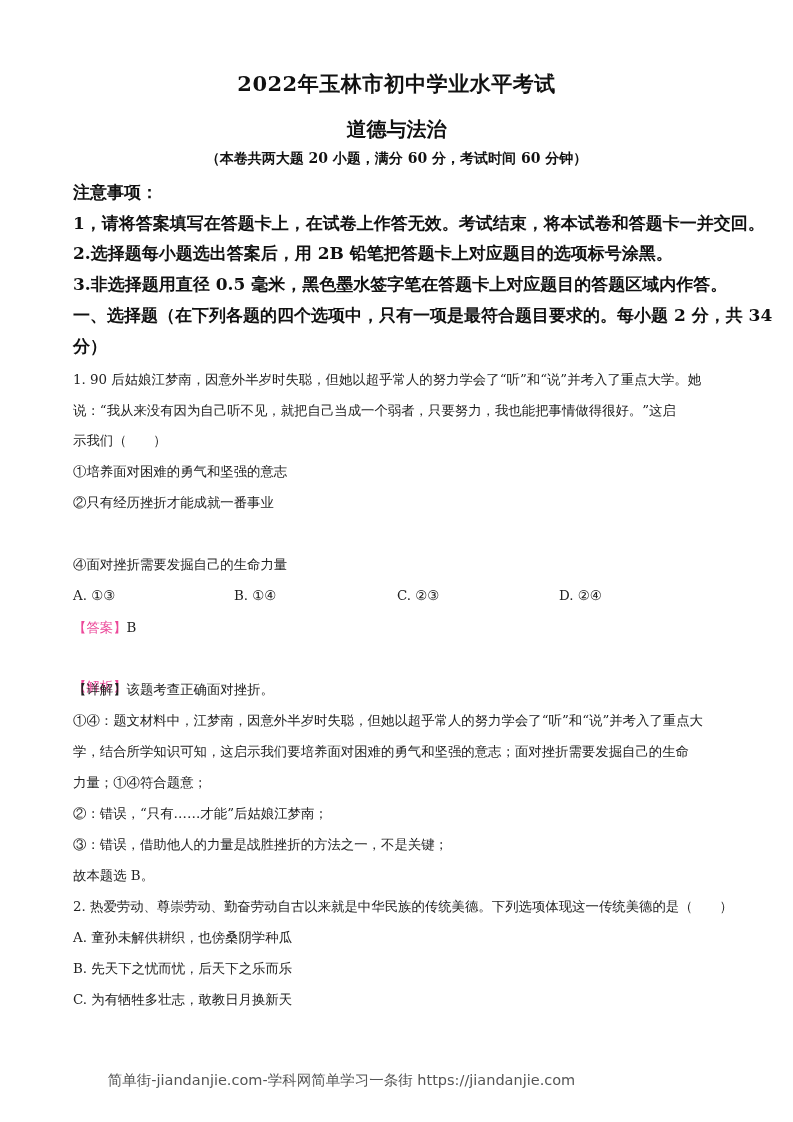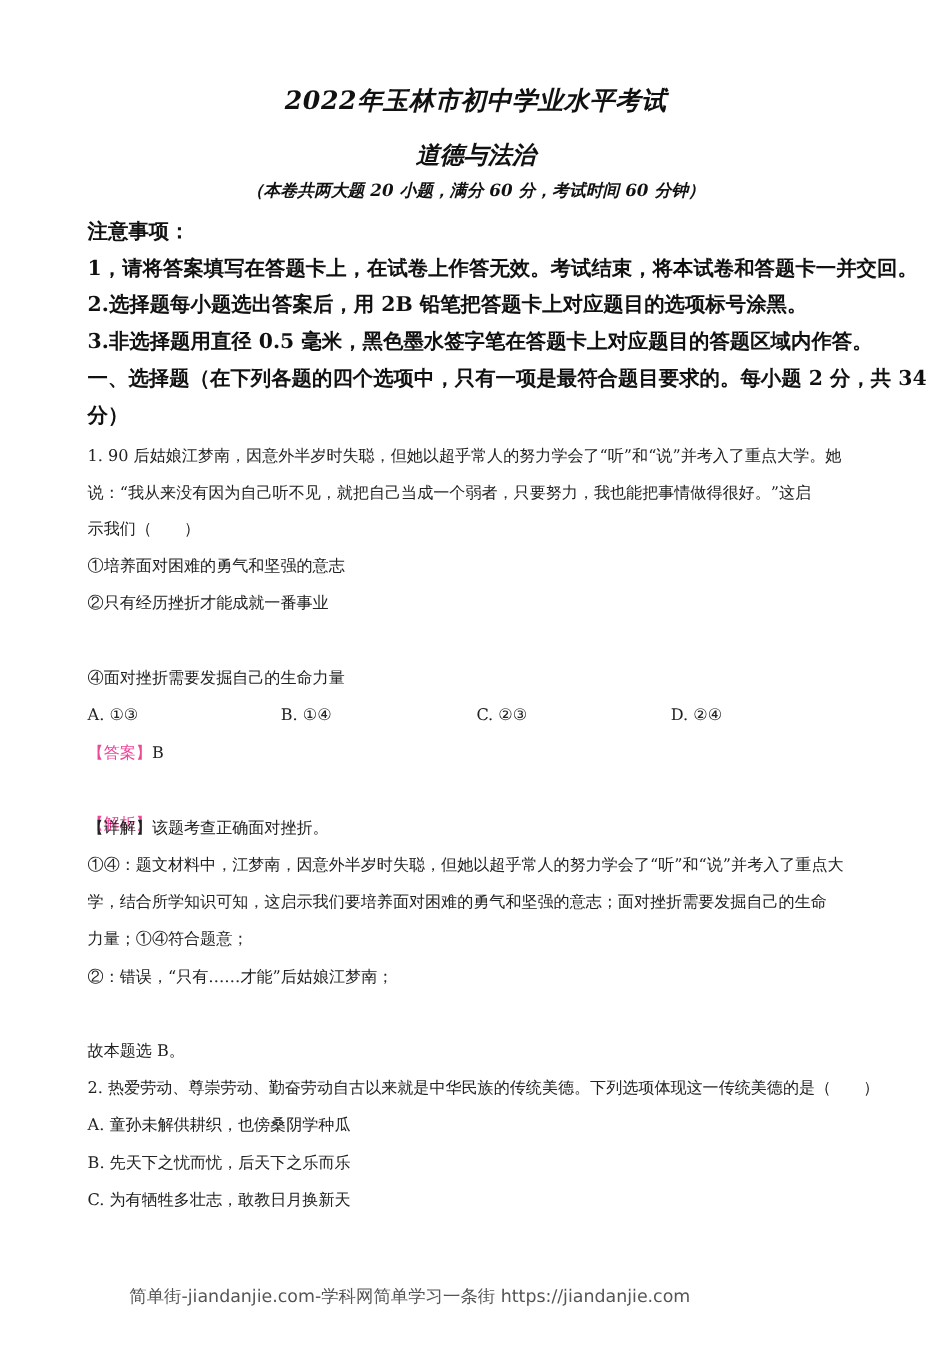--- a/index.html
+++ b/index.html
@@ -1,19 +1,19 @@
 <!DOCTYPE html>
 <html><head>
 <meta charset="utf-8">
 <style>
   html, body { margin: 0; padding: 0; background: #ffffff; }
   body { width: 793px; height: 1122px; position: relative; overflow: hidden;
          font-family: "DejaVu Serif", "Liberation Serif", serif; color: #111; }
   .page { position: absolute; left: 0; top: 0; width: 793px; height: 1122px; }
-  .title { position: absolute; left: 0; width: 793px; text-align: center; font-weight: bold; font-style: italic; }
+  .title { position: absolute; left: 0; width: 793px; text-align: center; font-weight: bold; }
   .t1 { top: 70px; font-size: 21px; letter-spacing: 0.5px; }
   .t2 { top: 116px; font-size: 20px; }
   .t3 { top: 150px; font-size: 14px; text-align: center; }
   .line { position: absolute; left: 73px; white-space: nowrap; }
   .bold { font-weight: bold; font-size: 17px; }
   .norm { font-size: 13.4px; color: #222; }
   .opt { position: absolute; font-size: 13.4px; color: #222; white-space: nowrap; }
   .blue { color: #ec4899; }
   .footer { position: absolute; top: 1071px; left: 0; width: 683px; text-align: center;
             font-family: "DejaVu Sans", "Liberation Sans", sans-serif; font-size: 14.5px; color: #555; }
@@ -50,20 +50,21 @@
   <div class="line norm" style="top:619px">
     <span class="blue">【答案】</span><span>B</span>
   </div>
   <div class="line norm blue" style="top:678px">【解析】</div>
 
   <div class="line norm" style="top:681px">【详解】该题考查正确面对挫折。</div>
   <div class="line norm" style="top:712px">①④：题文材料中，江梦南，因意外半岁时失聪，但她以超乎常人的努力学会了“听”和“说”并考入了重点大</div>
   <div class="line norm" style="top:743px">学，结合所学知识可知，这启示我们要培养面对困难的勇气和坚强的意志；面对挫折需要发掘自己的生命</div>
   <div class="line norm" style="top:774px">力量；①④符合题意；</div>
   <div class="line norm" style="top:805px">②：错误，“只有……才能”后姑娘江梦南；</div>
+  <div class="line norm" style="top:836px">③：错误，借助他人的力量是战胜挫折的方法之一，不是关键；</div>
   <div class="line norm" style="top:867px">故本题选 B。</div>
 
   <div class="line norm" style="top:898px">2. 热爱劳动、尊崇劳动、勤奋劳动自古以来就是中华民族的传统美德。下列选项体现这一传统美德的是（　　）</div>
   <div class="line norm" style="top:929px">A. 童孙未解供耕织，也傍桑阴学种瓜</div>
   <div class="line norm" style="top:960px">B. 先天下之忧而忧，后天下之乐而乐</div>
   <div class="line norm" style="top:991px">C. 为有牺牲多壮志，敢教日月换新天</div>
 
   <div class="footer">简单街-jiandanjie.com-学科网简单学习一条街 https://jiandanjie.com</div>
 </div>
 

